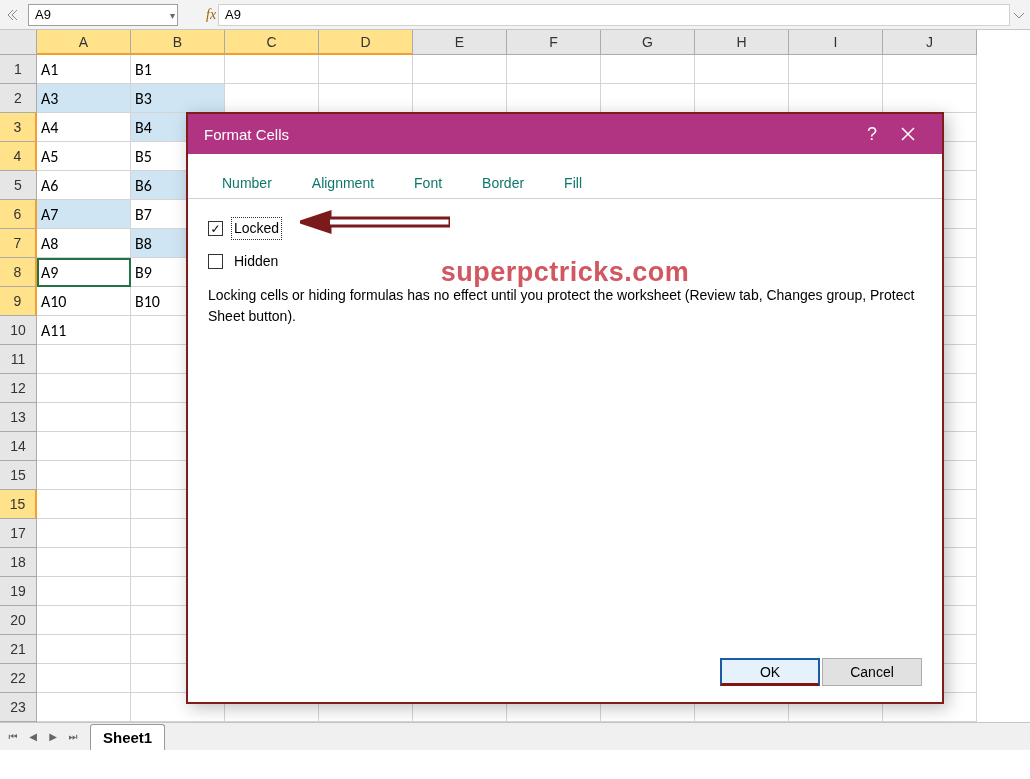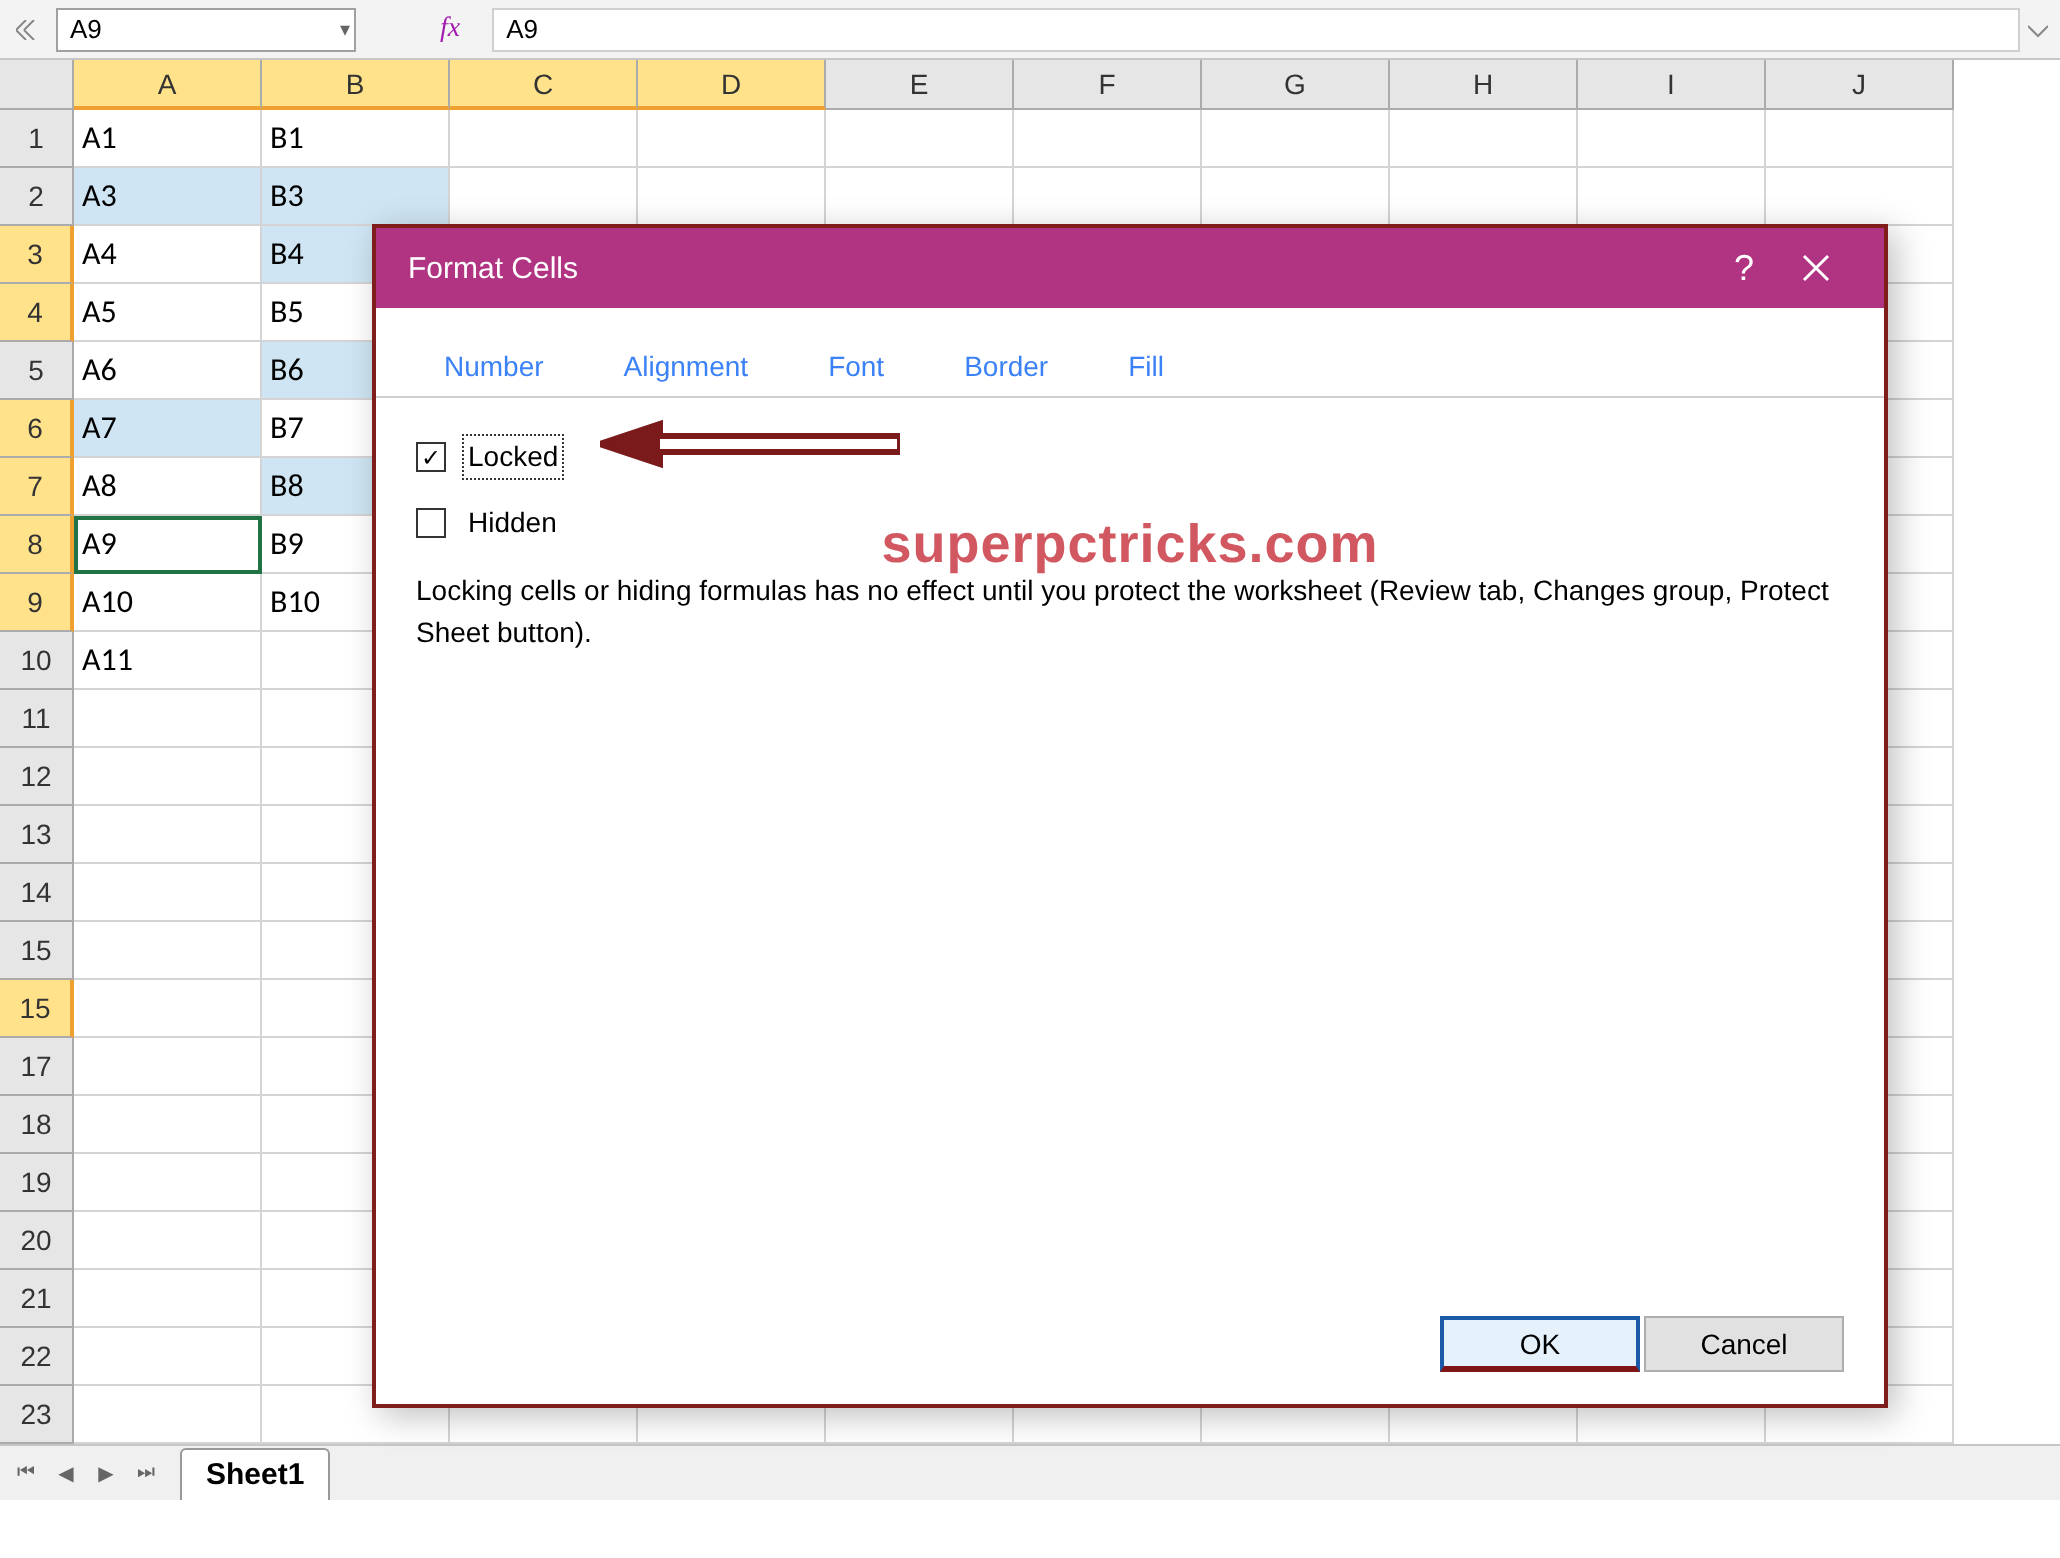--- a/index.html
+++ b/index.html
@@ -2,21 +2,21 @@
 <html><head>
 <meta charset="utf-8">
 <style>
 html,body{margin:0;padding:0;font-family:"Segoe UI",Tahoma,sans-serif;font-size:13px;background:#fff;color:#000;overflow:hidden;width:1030px;height:779px}
 *{box-sizing:border-box}
 
 .formula-bar{display:flex;align-items:center;height:30px;border-bottom:1px solid #c6c6c6;background:#f3f3f3;padding:0 2px}
 .fb-btn{width:20px;height:22px;display:flex;align-items:center;justify-content:center;color:#6a6a6a;margin:0 1px;cursor:pointer}
 .name-box{width:150px;height:22px;background:#fff;border:1px solid #a0a0a0;display:flex;align-items:center;padding:0 6px;margin:0 4px;position:relative}
 .name-box .dd{position:absolute;right:2px;top:50%;transform:translateY(-50%);color:#666;font-size:10px}
-.fx-label{font-style:italic;font-family:"Times New Roman",serif;font-size:14px;color:#a21caf;margin:0 16px}
+.fx-label{font-style:italic;font-family:"Times New Roman",serif;font-size:14px;color:#a16207;margin:0 2px}
 .formula-input{flex:1;height:22px;background:#fff;border:1px solid #d0d0d0;padding:0 6px;display:flex;align-items:center}
 .fb-expand{width:18px;height:22px;display:flex;align-items:center;justify-content:center;color:#888}
 
 .grid-wrap{position:relative;height:720px;overflow:hidden}
 .corner{position:absolute;left:0;top:0;width:37px;height:25px;background:#e6e6e6;border-right:1px solid #ababab;border-bottom:1px solid #ababab}
 .col-headers{position:absolute;left:37px;top:0;height:25px;display:flex}
 .col-h{width:94px;height:25px;background:#e6e6e6;border-right:1px solid #ababab;border-bottom:1px solid #ababab;display:flex;align-items:center;justify-content:center;font-size:14px;color:#333;cursor:pointer}
 .col-h.sel{background:#ffe28a;border-bottom:2px solid #f0a030}
 .row-headers{position:absolute;left:0;top:25px;width:37px}
 .row-h{width:37px;height:29px;background:#e6e6e6;border-right:1px solid #ababab;border-bottom:1px solid #ababab;display:flex;align-items:center;justify-content:center;font-size:14px;color:#333;cursor:pointer}
@@ -32,21 +32,21 @@
 .st-btn{width:18px;height:18px;display:flex;align-items:center;justify-content:center;color:#666;font-size:10px;cursor:pointer}
 .st-tab{padding:4px 12px;background:#fff;border:1px solid #999;border-bottom:none;border-radius:3px 3px 0 0;font-weight:bold;font-size:15px;cursor:pointer}
 
 .dialog{position:absolute;left:186px;top:112px;width:758px;height:592px;background:#fff;border:2px solid #7f1d1d;box-shadow:4px 4px 16px rgba(0,0,0,.25)}
 .dlg-title{height:40px;background:#b03482;color:#fff;display:flex;align-items:center;padding:0 16px;font-size:15px}
 .dlg-title .spacer{flex:1}
 .dlg-help{width:36px;text-align:center;font-size:18px;cursor:pointer}
 .dlg-close{width:36px;text-align:center;cursor:pointer}
 .dlg-close svg{display:block;margin:0 auto}
 .dlg-tabs{display:flex;padding:14px 0 0 14px;border-bottom:1px solid #d0d0d0}
-.dlg-tab{padding:6px 20px 8px;font-size:14px;color:#3b82f6;cursor:pointer;position:relative;top:1px}
+.dlg-tab{padding:6px 20px 8px;font-size:14px;color:#0f766e;cursor:pointer;position:relative;top:1px}
 .dlg-tab.active{border:1px solid #d0d0d0;border-bottom:1px solid #fff;background:#fff}
 .dlg-body{padding:18px 20px;font-size:14px;line-height:1.5;position:relative}
 .chk-row{display:flex;align-items:center;margin-bottom:10px}
 .chk{width:15px;height:15px;border:1px solid #333;margin-right:8px;display:flex;align-items:center;justify-content:center;font-size:12px;line-height:1;cursor:pointer}
 .chk.checked::after{content:"✓";}
 .chk-label{border:1px dotted transparent;padding:0 2px;cursor:pointer}
 .chk-label.focus{border:1px dotted #333}
 .desc{margin-top:12px;max-width:720px}
 
 .arrow{position:absolute;left:300px;top:208px;pointer-events:none}

